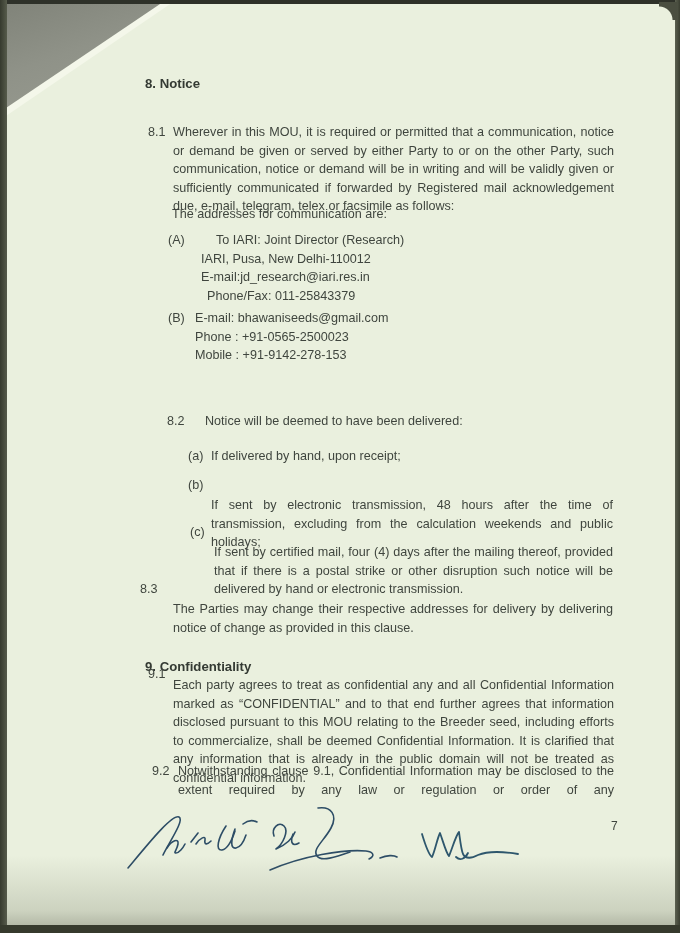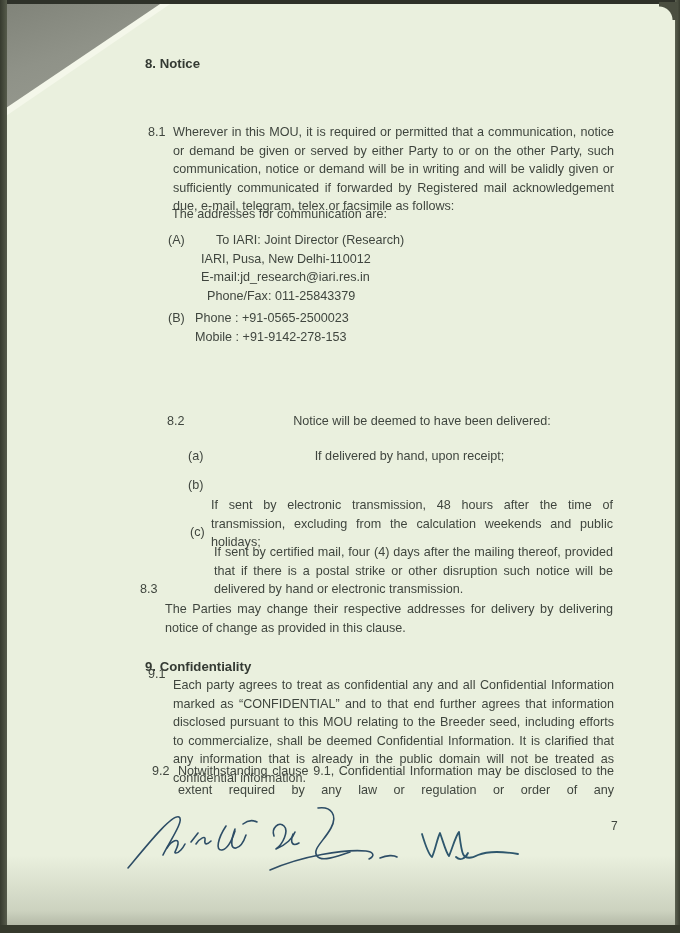--- a/index.html
+++ b/index.html
@@ -43,38 +43,38 @@
     background:linear-gradient(to bottom, rgba(98,104,82,0) 0%, rgba(98,104,82,0.22) 80%, rgba(80,85,66,0.35) 100%);
   }
 
   
   .doc { position:absolute; left:0; top:0; width:680px; height:933px;
          color:#3f453e; font-size:12.6px; line-height:18.5px; }
   .abs { position:absolute; }
   .heading { font-weight:bold; font-size:13.2px; color:#343a33; }
   .clause  { display:flex; }
   .num     { flex:none; }
-  .txt     { flex:1;text-align:center; }
+  .txt     { flex:1; }
   .just    { text-align:justify;margin-top:20px; }
   .just-all{ text-align:justify; text-align-last:justify; }
   .addr    { display:flex; }
   .addr .lines { flex:1; }
   .sig svg { display:block; }
 </style>
 </head>
 <body>
 
 <div class="scan">
   <div class="paper">
     <div class="fold-light"></div>
     <div class="fold"></div>
 
     <div class="doc">
 
-      <div class="abs heading" style="left:145px; top:55px;">8. Notice</div>
+      <div class="abs heading" style="left:145px; top:75px;">8. Notice</div>
 
       <div class="abs clause" style="left:148px; top:103px; width:466px;">
         <span class="num" style="width:25px;margin-top:20px;">8.1</span>
         <div class="txt just">Wherever in this MOU, it is required or permitted that a communication, notice or demand be given or served by either Party to or on the other Party, such communication, notice or demand will be in writing and will be validly given or sufficiently communicated if forwarded by Registered mail acknowledgement due, e-mail, telegram, telex or facsimile as follows:</div>
       </div>
 
       <div class="abs" style="left:172px; top:205px;">The addresses for communication are:</div>
 
       <div class="abs addr" style="left:168px; top:231px; width:420px;">
         <span class="num" style="width:33px;">(A)</span>
@@ -82,20 +82,21 @@
           <div style="padding-left:15px;">To IARI: Joint Director (Research)</div>
           <div>IARI, Pusa, New Delhi-110012</div>
           <div>E-mail:jd_research@iari.res.in</div>
           <div style="padding-left:6px;">Phone/Fax: 011-25843379</div>
         </div>
       </div>
 
       <div class="abs addr" style="left:168px; top:309px; width:430px;">
         <span class="num" style="width:27px;">(B)</span>
         <div class="lines">
+          <div>E-mail: bhawaniseeds@gmail.com</div>
           <div>Phone : +91-0565-2500023</div>
           <div>Mobile : +91-9142-278-153</div>
         </div>
       </div>
 
       <div class="abs clause" style="left:142px; top:412px; width:472px;margin-left:25px;">
         <span class="num" style="width:38px;">8.2</span>
         <div class="txt">Notice will be deemed to have been delivered:</div>
       </div>
 
@@ -107,21 +108,21 @@
       <div class="abs clause" style="left:188px; top:476px; width:425px;">
         <span class="num" style="width:23px;">(b)</span>
         <div class="txt just">If sent by electronic transmission, 48 hours after the time of transmission, excluding from the calculation weekends and public holidays;</div>
       </div>
 
       <div class="abs clause" style="left:190px; top:523px; width:423px;">
         <span class="num" style="width:24px;">(c)</span>
         <div class="txt just">If sent by certified mail, four (4) days after the mailing thereof, provided that if there is a postal strike or other disruption such notice will be delivered by hand or electronic transmission.</div>
       </div>
 
-      <div class="abs clause" style="left:140px; top:580px; width:473px;">
+      <div class="abs clause" style="left:140px; top:580px; width:473px;gap:8px;">
         <span class="num" style="width:25px;">8.3</span>
         <div class="txt just">The Parties may change their respective addresses for delivery by delivering notice of change as provided in this clause.</div>
       </div>
 
       <div class="abs heading" style="left:145px; top:622px;margin-top:36px;">9. Confidentiality</div>
 
       <div class="abs clause" style="left:148px; top:656px; width:466px;">
         <span class="num" style="width:25px;margin-top:9px;">9.1</span>
         <div class="txt just">Each party agrees to treat as confidential any and all Confidential Information marked as “CONFIDENTIAL” and to that end further agrees that information disclosed pursuant to this MOU relating to the Breeder seed, including efforts to commercialize, shall be deemed Confidential Information. It is clarified that any information that is already in the public domain will not be treated as confidential information.</div>
       </div>

